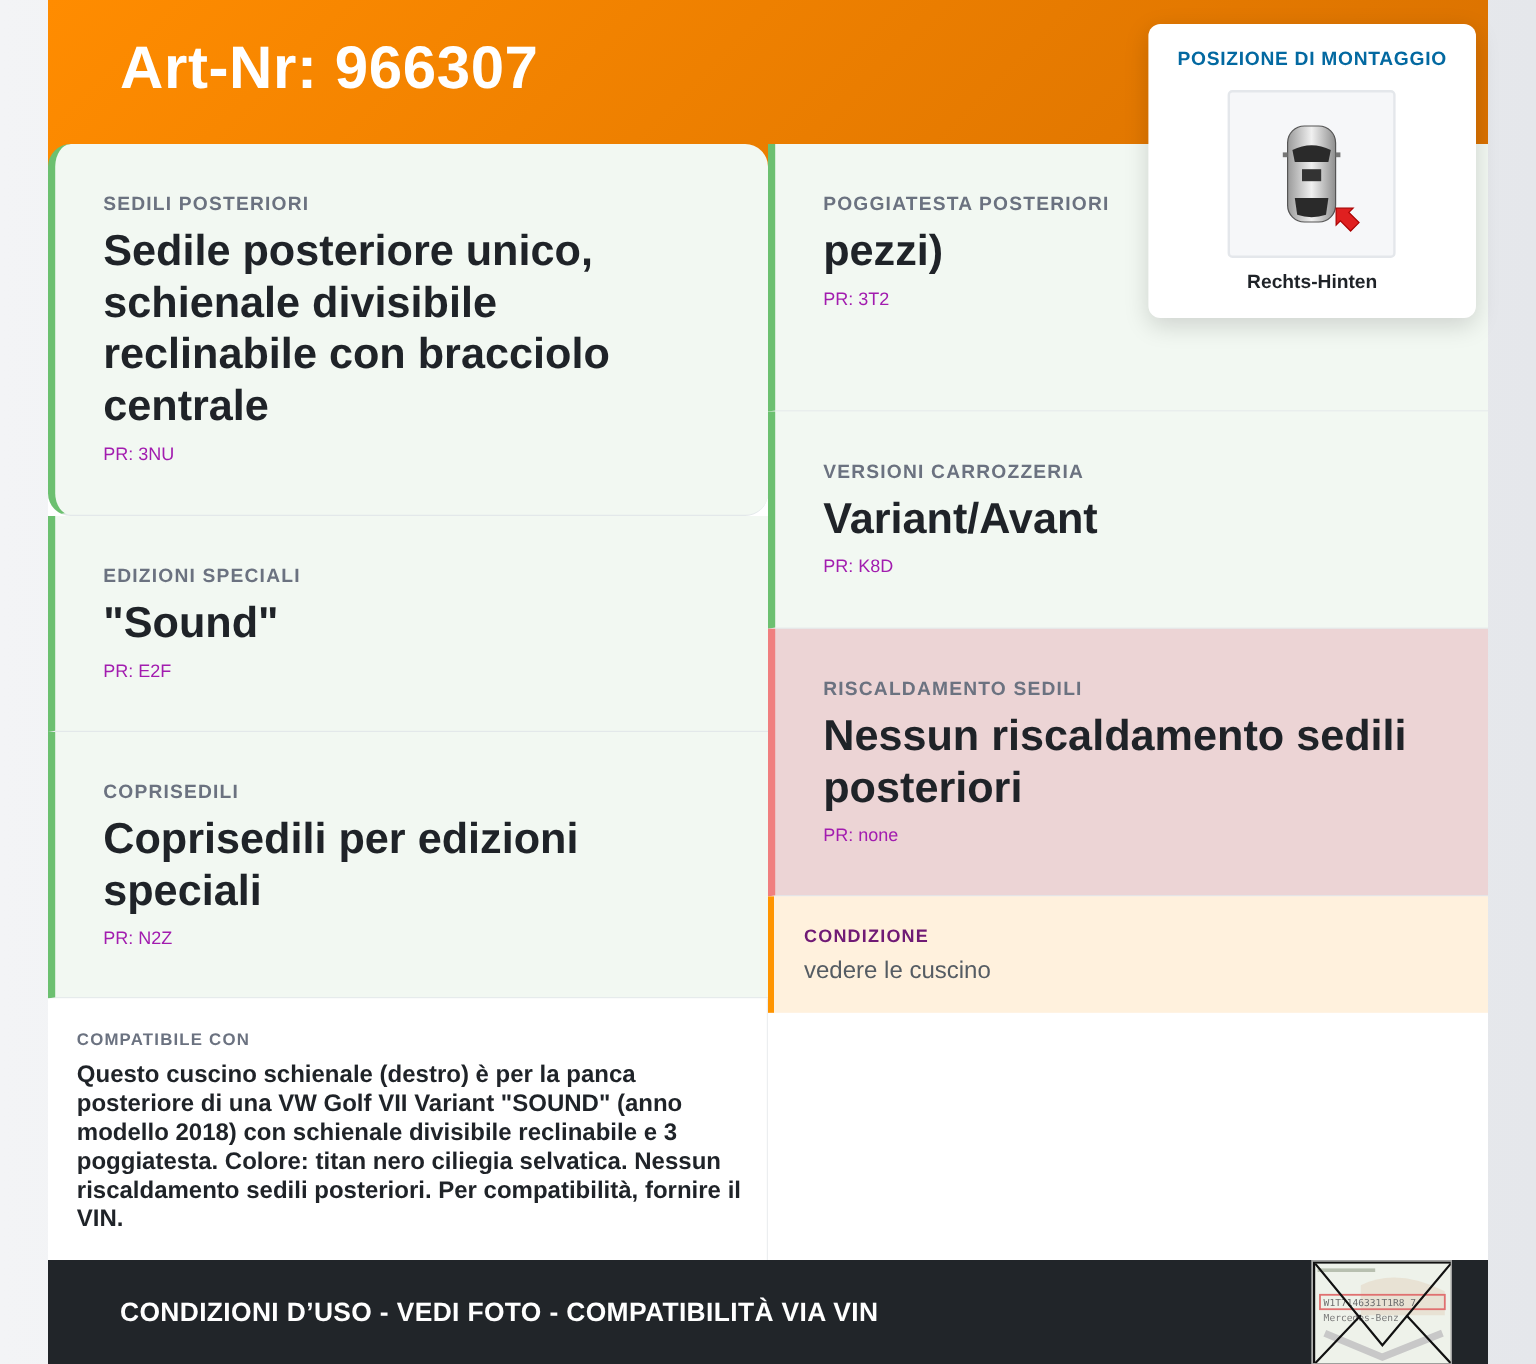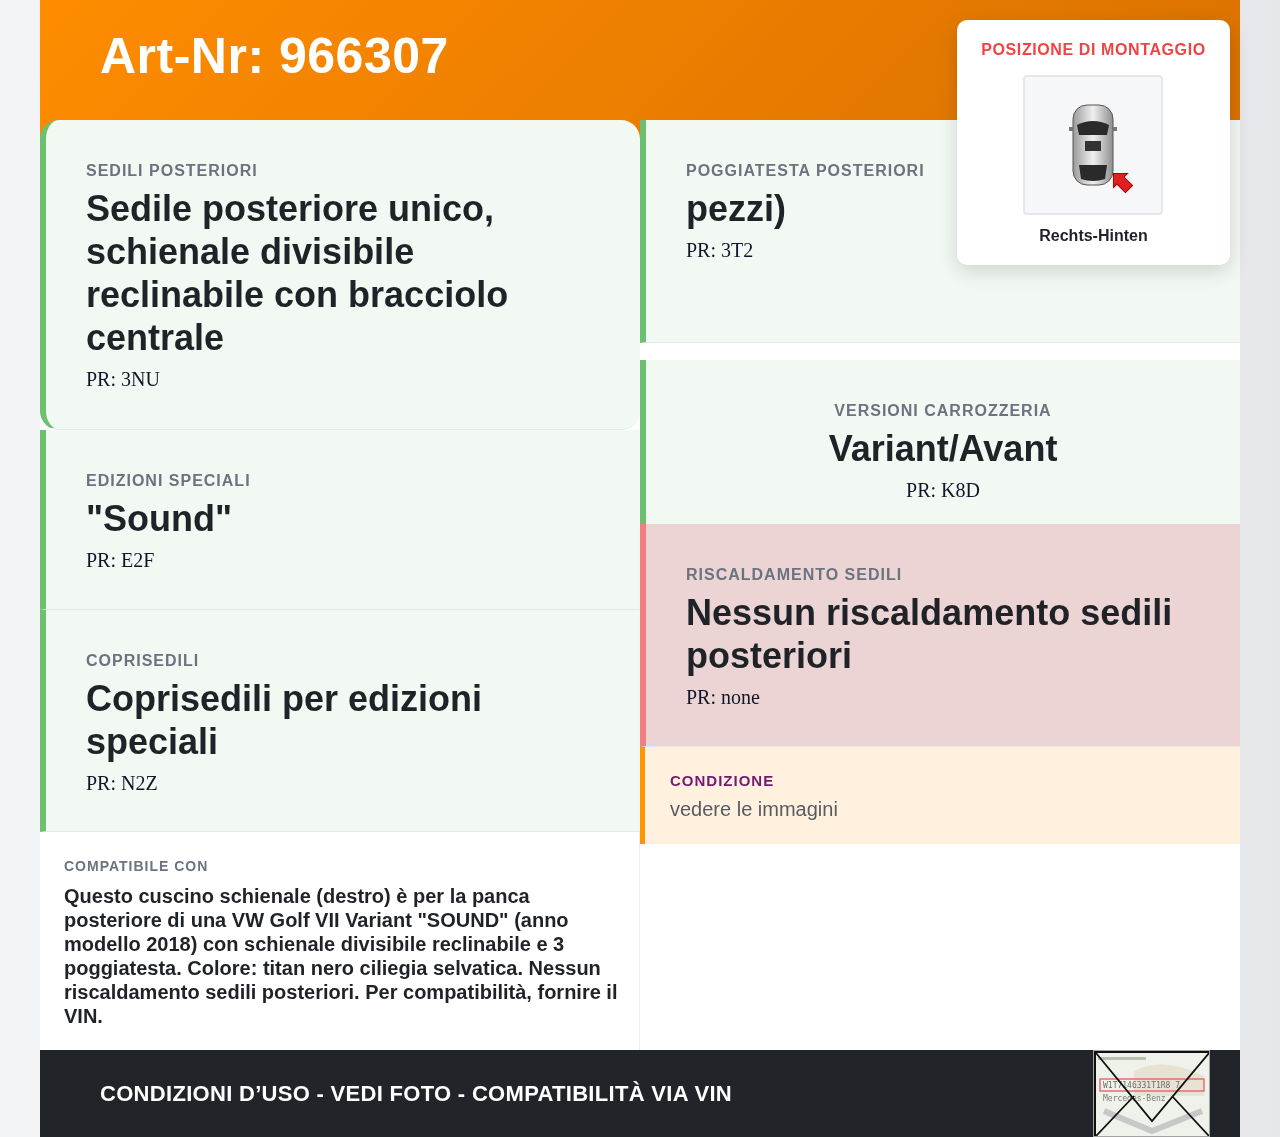--- a/index.html
+++ b/index.html
@@ -39,21 +39,21 @@
   .card.red { background: #ecd4d5; border-left-color: #f07f7f; }
   .card-label {
     font-size: 16px; font-weight: 700; color: #6b7280;
     letter-spacing: 1px; text-transform: uppercase; line-height: 20px;
   }
   .card-value {
     font-size: 36px; font-weight: 700; color: #1f2328; line-height: 43px;
     margin-top: 6px;
   }
   .card-pr {
-    font-size: 20px; color: #0f172a; line-height: 20px; margin-top: 10px; font-family: Liberation Serif, serif;
+    font-size: 15px; color: #a21caf; line-height: 20px; margin-top: 10px;
   }
   .condition {
     position: absolute; left: 0; width: 600px;
     background: #fff1dd; border-left: 5px solid #ff9500;
     padding-left: 25px;
   }
   .condition-label {
     font-size: 15px; font-weight: 700; color: #701a75; letter-spacing: 1px;
     line-height: 18px;
   }
@@ -86,21 +86,21 @@
     position: absolute; left: 1053px; top: 0; width: 117px; height: 87px;
     background: #f4f6f1; border: 1px solid #a3a3a3; overflow: hidden;
   }
   .popup {
     position: absolute; left: 957px; top: 20px; width: 273px; height: 245px;
     background: #ffffff; border-radius: 10px;
     box-shadow: 0 6px 20px rgba(0,0,0,0.15);
     text-align: center;
   }
   .popup-title {
-    margin-top: 21px; font-size: 16px; font-weight: 700; color: #ef4444;
+    margin-top: 21px; font-size: 16px; font-weight: 700; color: #0369a1;
     letter-spacing: 0.6px; line-height: 18px;
   }
   .popup-image {
     position: absolute; left: 66px; top: 55px; width: 140px; height: 140px;
     background: #f6f7f9; border: 2px solid #e4e7eb; border-radius: 4px;
   }
   .popup-caption {
     position: absolute; left: 0; top: 206px; width: 273px;
     font-size: 16px; font-weight: 600; color: #1f2328; line-height: 20px;
   }
@@ -143,35 +143,35 @@
 
     <div class="col col-right">
       <div class="card" style="top:0; height:223px; padding-top:41px;">
         <div class="card-label">POGGIATESTA POSTERIORI</div>
         <div class="card-value">
           <div>pezzi)</div>
         </div>
         <div class="card-pr">PR: 3T2</div>
       </div>
 
-      <div class="card" style="top:240px; height:181px; padding-top:41px;text-align:center;">
+      <div class="card" style="top:223px; height:181px; padding-top:41px;">
         <div class="card-label">VERSIONI CARROZZERIA</div>
         <div class="card-value">Variant/Avant</div>
         <div class="card-pr">PR: K8D</div>
       </div>
 
       <div class="card red" style="top:404px; height:223px; padding-top:41px;">
         <div class="card-label">RISCALDAMENTO SEDILI</div>
         <div class="card-value" style="width:520px;">Nessun riscaldamento sedili posteriori</div>
         <div class="card-pr">PR: none</div>
       </div>
 
       <div class="condition" style="top:627px; height:97px; padding-top:25px;">
         <div class="condition-label">CONDIZIONE</div>
-        <div class="condition-value">vedere le immagini</div>
+        <div class="condition-value">vedere le cuscino</div>
       </div>
     </div>
   </div>
 
   <div class="footer">
     <div class="footer-text">CONDIZIONI D’USO - VEDI FOTO - COMPATIBILITÀ VIA VIN</div>
     <div class="footer-thumb">
       <svg width="117" height="87" viewBox="0 0 117 87">
         <rect x="0" y="0" width="117" height="87" fill="#eef2ea"></rect>
         <rect x="4" y="6" width="48" height="3" fill="#b8c0b0"></rect>

